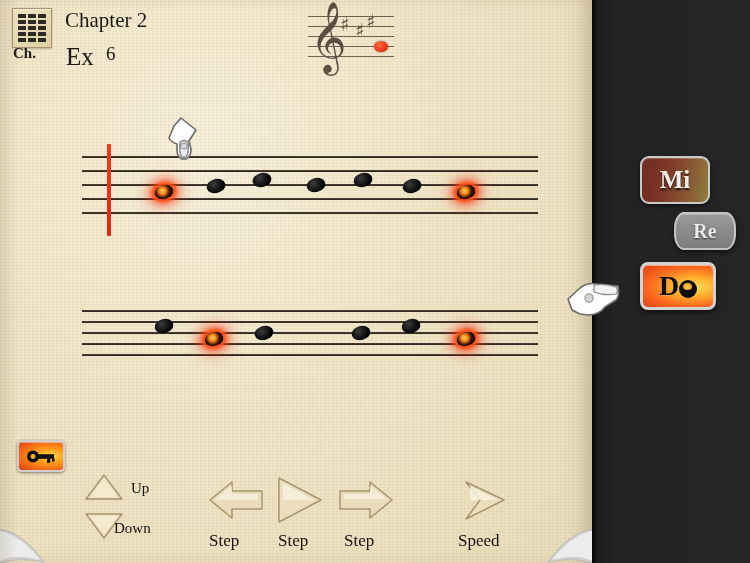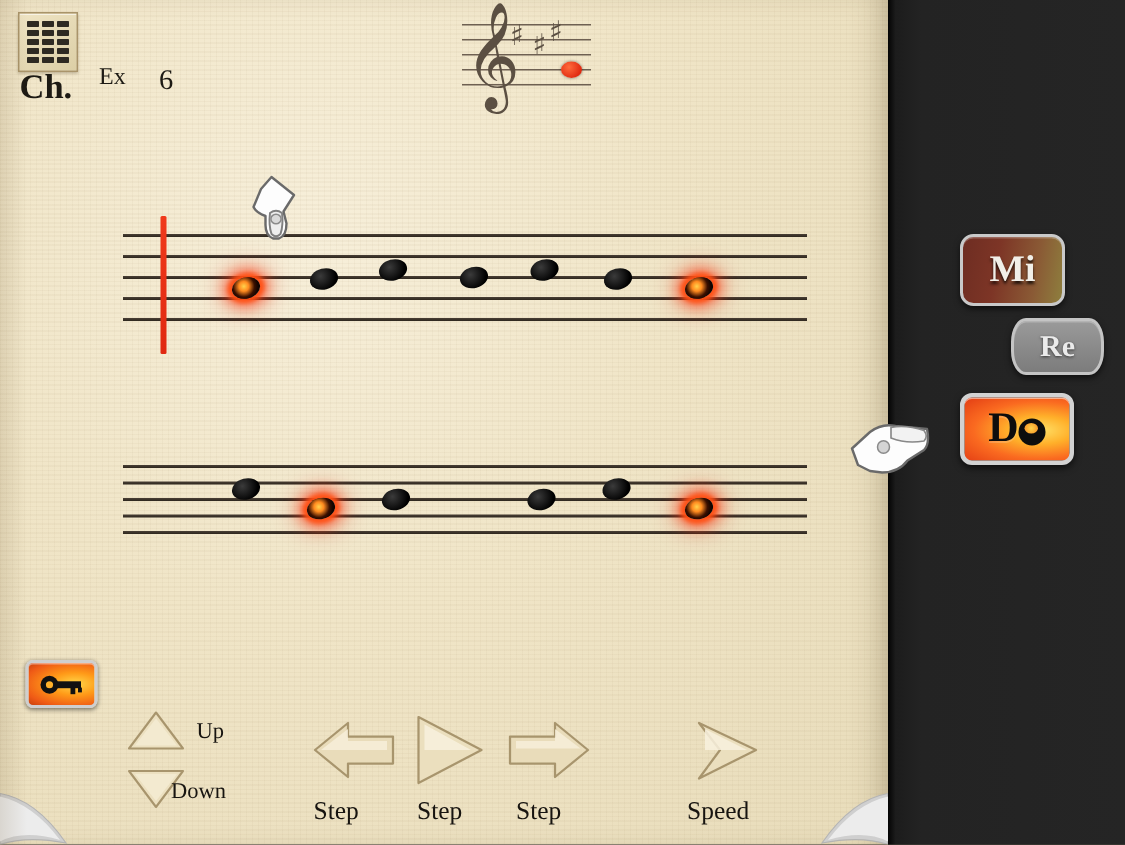--- a/index.html
+++ b/index.html
@@ -61,23 +61,23 @@
     grid-template-columns: repeat(3, 1fr);
     grid-template-rows: repeat(5, 1fr);
     gap: 2px;
     padding: 5px;
     box-sizing: border-box;
   }
   #grid-icon i { background:#2e2a22; display:block; border-radius:.5px;}
 
   .hdr-text { position: absolute; color:#1d1a14; white-space:nowrap; }
   #chapter-title { left: 65px; top: 8px; font-size: 21px; }
-  #ch-label { left: 13px; top: 45px; font-size: 23px; font-weight: bold;
+  #ch-label { left: 13px; top: 45px; font-size: 15px; font-weight: bold;
               font-family: "Liberation Serif", serif; }
-  #ex-label { left: 66px; top: 43px; font-size: 16px; font-family: Liberation Serif, serif; }
+  #ex-label { left: 66px; top: 43px; font-size: 25px; font-family: Liberation Serif, serif; }
   #ex-number { left: 106px; top: 43px; font-size: 19px; }
 
   #hint-text {
     position:absolute; left:225px; top:26px; width:68px;
     text-align:center; font-size:14px; line-height:19px; color:#20201b;
   }
 
   
   #mini-staff { position:absolute; left:308px; top:16px; width:86px; height:48px; }
   #mini-staff .ml {
@@ -216,20 +216,21 @@
         <i></i>
         <i></i>
       <i></i>
         <i></i>
         <i></i>
         <i></i>
         <i></i>
         <i></i>
     </div>
 
+    <div class="hdr-text" id="chapter-title">Chapter 2</div>
     <div class="hdr-text" id="ch-label">Ch.</div>
     <div class="hdr-text" id="ex-label">Ex</div>
     <div class="hdr-text" id="ex-number">6</div>
 
 
     <div id="mini-staff">
       <div class="ml" style="top:0px"></div>
       <div class="ml" style="top:10px"></div>
       <div class="ml" style="top:20px"></div>
       <div class="ml" style="top:30px"></div>

